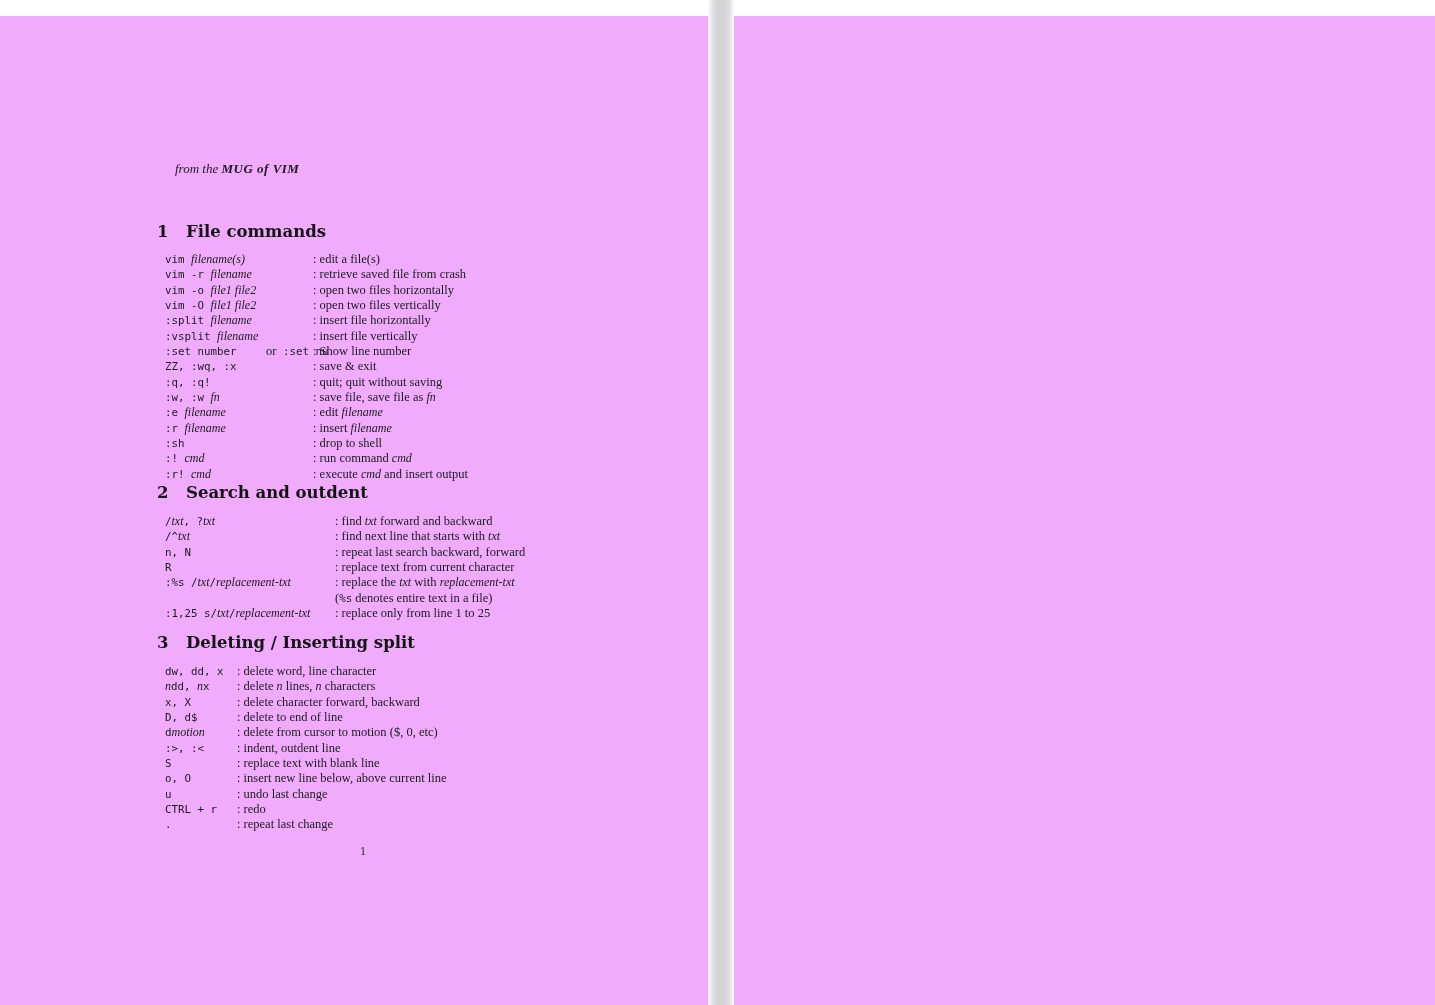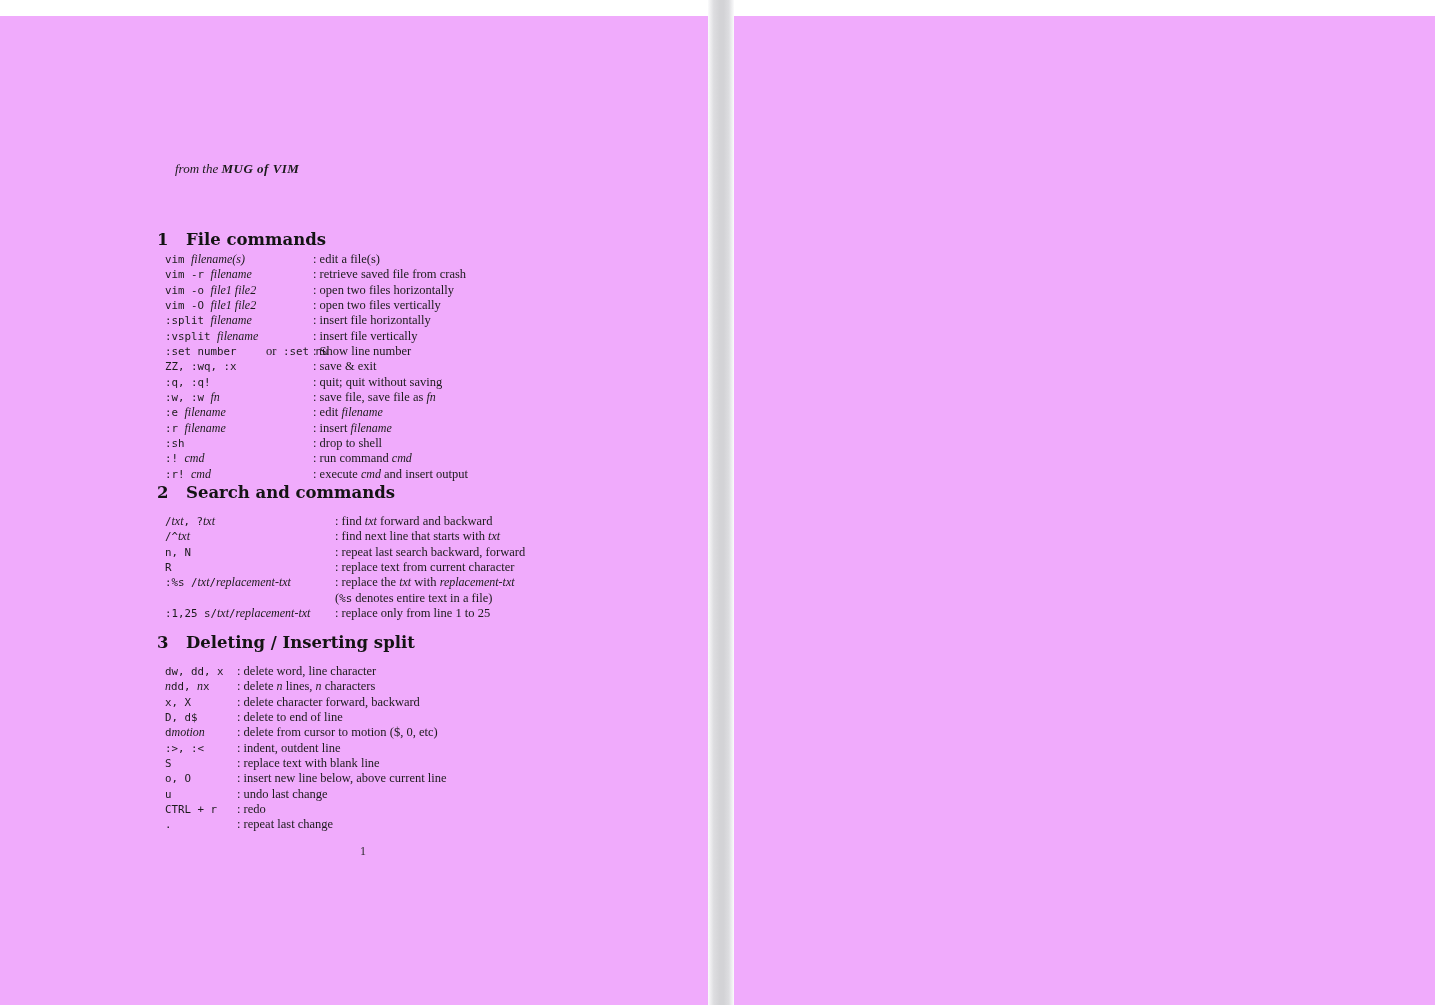--- a/index.html
+++ b/index.html
@@ -59,23 +59,23 @@
   }
 </style>
 </head>
 <body>
 
 <div id="viewport">
 
   <div class="page" id="page-1">
     <div class="doc-header"><span>from the </span><span class="hdr-bold">MUG of VIM</span></div>
     <div id="p1-sections">
-        <div class="sec-heading" style="left: 157px; top: 206px; margin-top: 8px;"><span class="sec-num">1</span><span>File commands</span></div>
+        <div class="sec-heading" style="left: 157px; top: 206px;"><span class="sec-num">1</span><span>File commands</span></div>
         <div class="tbl" style="left: 165px; top: 236px;"><div class="row"><span class="cmd" style="width: 148px;">vim <span class="it">filename(s)</span></span><span class="desc">: edit a file(s)</span></div><div class="row"><span class="cmd" style="width: 148px;">vim -r <span class="it">filename</span></span><span class="desc">: retrieve saved file from crash</span></div><div class="row"><span class="cmd" style="width: 148px;">vim -o <span class="it">file1 file2</span></span><span class="desc">: open two files horizontally</span></div><div class="row"><span class="cmd" style="width: 148px;">vim -O <span class="it">file1 file2</span></span><span class="desc">: open two files vertically</span></div><div class="row"><span class="cmd" style="width: 148px;">:split <span class="it">filename</span></span><span class="desc">: insert file horizontally</span></div><div class="row"><span class="cmd" style="width: 148px;">:vsplit <span class="it">filename</span></span><span class="desc">: insert file vertically</span></div><div class="row"><span class="cmd" style="width: 148px;">:set number <span class="rm">or</span> :set nu</span><span class="desc">: Show line number</span></div><div class="row"><span class="cmd" style="width: 148px;">ZZ, :wq, :x</span><span class="desc">: save &amp; exit</span></div><div class="row"><span class="cmd" style="width: 148px;">:q, :q!</span><span class="desc">: quit; quit without saving</span></div><div class="row"><span class="cmd" style="width: 148px;">:w, :w <span class="it">fn</span></span><span class="desc">: save file, save file as <span class="it">fn</span></span></div><div class="row"><span class="cmd" style="width: 148px;">:e <span class="it">filename</span></span><span class="desc">: edit <span class="it">filename</span></span></div><div class="row"><span class="cmd" style="width: 148px;">:r <span class="it">filename</span></span><span class="desc">: insert <span class="it">filename</span></span></div><div class="row"><span class="cmd" style="width: 148px;">:sh</span><span class="desc">: drop to shell</span></div><div class="row"><span class="cmd" style="width: 148px;">:! <span class="it">cmd</span></span><span class="desc">: run command <span class="it">cmd</span></span></div><div class="row"><span class="cmd" style="width: 148px;">:r! <span class="it">cmd</span></span><span class="desc">: execute <span class="it">cmd</span> and insert output</span></div></div>
-        <div class="sec-heading" style="left: 157px; top: 467px;"><span class="sec-num">2</span><span>Search and commands</span></div>
+        <div class="sec-heading" style="left: 157px; top: 467px;"><span class="sec-num">2</span><span>Search and outdent</span></div>
         <div class="tbl" style="left: 165px; top: 498px;"><div class="row"><span class="cmd" style="width: 170px;">/<span class="it">txt</span>, ?<span class="it">txt</span></span><span class="desc">: find <span class="it">txt</span> forward and backward</span></div><div class="row"><span class="cmd" style="width: 170px;">/^<span class="it">txt</span></span><span class="desc">: find next line that starts with <span class="it">txt</span></span></div><div class="row"><span class="cmd" style="width: 170px;">n, N</span><span class="desc">: repeat last search backward, forward</span></div><div class="row"><span class="cmd" style="width: 170px;">R</span><span class="desc">: replace text from current character</span></div><div class="row"><span class="cmd" style="width: 170px;">:%s /<span class="it">txt</span>/<span class="it">replacement-txt</span></span><span class="desc">: replace the <span class="it">txt</span> with <span class="it">replacement-txt</span></span></div><div class="row"><span class="cmd" style="width: 170px;"></span><span class="desc">(<span class="tt">%s</span> denotes entire text in a file)</span></div><div class="row"><span class="cmd" style="width: 170px;">:1,25 s/<span class="it">txt</span>/<span class="it">replacement-txt</span></span><span class="desc">: replace only from line 1 to 25</span></div></div>
         <div class="sec-heading" style="left: 157px; top: 617px;"><span class="sec-num">3</span><span>Deleting / Inserting split</span></div>
         <div class="tbl" style="left: 165px; top: 648px;"><div class="row"><span class="cmd" style="width: 72px;">dw, dd, x</span><span class="desc">: delete word, line character</span></div><div class="row"><span class="cmd" style="width: 72px;"><span class="it">n</span>dd, <span class="it">n</span>x</span><span class="desc">: delete <span class="it">n</span> lines, <span class="it">n</span> characters</span></div><div class="row"><span class="cmd" style="width: 72px;">x, X</span><span class="desc">: delete character forward, backward</span></div><div class="row"><span class="cmd" style="width: 72px;">D, d$</span><span class="desc">: delete to end of line</span></div><div class="row"><span class="cmd" style="width: 72px;">d<span class="it">motion</span></span><span class="desc">: delete from cursor to motion ($, 0, etc)</span></div><div class="row"><span class="cmd" style="width: 72px;">:&gt;, :&lt;</span><span class="desc">: indent, outdent line</span></div><div class="row"><span class="cmd" style="width: 72px;">S</span><span class="desc">: replace text with blank line</span></div><div class="row"><span class="cmd" style="width: 72px;">o, O</span><span class="desc">: insert new line below, above current line</span></div><div class="row"><span class="cmd" style="width: 72px;">u</span><span class="desc">: undo last change</span></div><div class="row"><span class="cmd" style="width: 72px;">CTRL + r</span><span class="desc">: redo</span></div><div class="row"><span class="cmd" style="width: 72px;">.</span><span class="desc">: repeat last change</span></div></div>
       </div>
     <div class="page-num" style="left:351px">1</div>
   </div>
 
   <div class="divider"></div>
 
   <div class="page" id="page-2">

